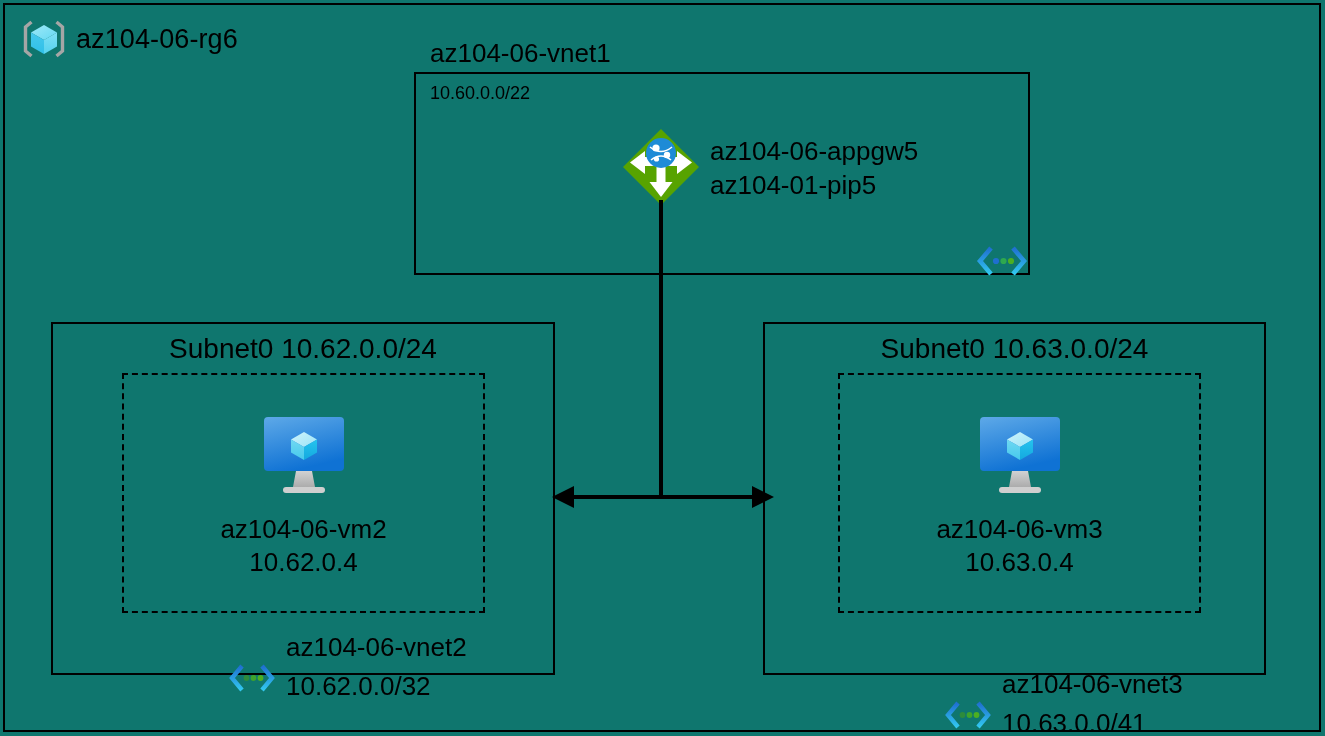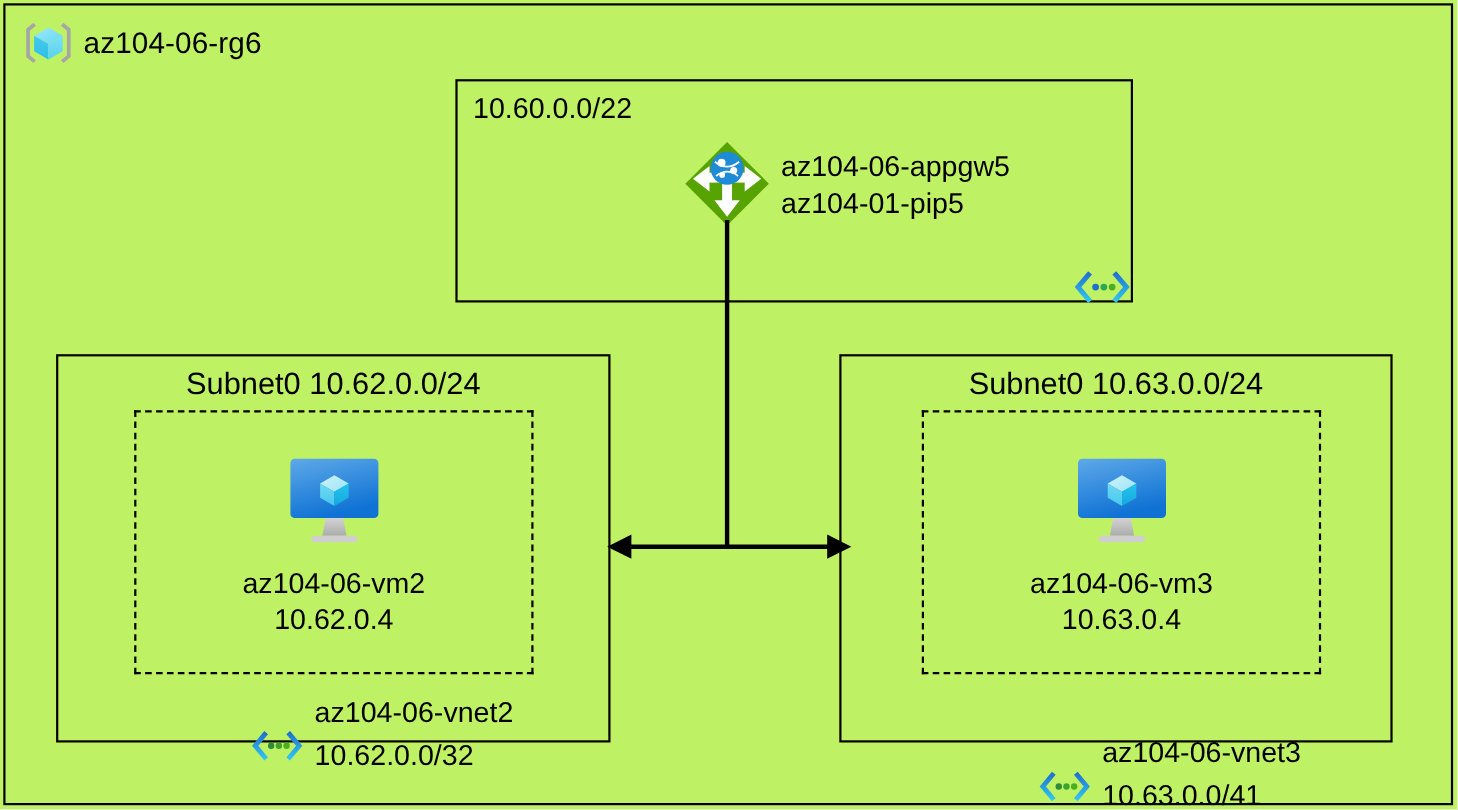--- a/index.html
+++ b/index.html
@@ -8,21 +8,21 @@
     background: #ffffff;
   }
   body {
     font-family: "Liberation Sans", sans-serif;
     -webkit-font-smoothing: antialiased;
   }
   #canvas {
     position: relative;
     width: 1325px;
     height: 736px;
-    background: #bef264;
+    background: #0f766e;
     overflow: hidden;
   }
 
   
   .rg-frame {
     position: absolute;
     left: 3px;
     top: 3px;
     width: 1318px;
     height: 729px;
@@ -71,21 +71,21 @@
     left: 430px;
     top: 38px;
     font-size: 26px;
     color: #000;
     white-space: nowrap;
   }
   .vnet1-cidr {
     position: absolute;
     left: 430px;
     top: 83px;
-    font-size: 26px;
+    font-size: 18px;
     color: #000;
     white-space: nowrap;
   }
 
   
   .subnet-box-left {
     left: 51px;
     top: 322px;
     width: 504px;
     height: 353px;
@@ -247,20 +247,21 @@
         <path d="M34.5 4 L40.5 9 L40.5 33 L34.5 38" fill="none" stroke="#A6A6A6" stroke-width="3.4" stroke-linecap="butt" stroke-linejoin="miter"></path>
 
         <polygon points="22,7 35,14.5 22,22 9,14.5" fill="url(#rgCubeTop)"></polygon>
         <polygon points="9,14.5 22,22 22,36 9,28.5" fill="url(#rgCubeLeft)"></polygon>
         <polygon points="35,14.5 35,28.5 22,36 22,22" fill="url(#rgCubeRight)"></polygon>
       </svg>
     </span>
     <span class="rg-title">az104-06-rg6</span>
   </div>
 
+  <div class="vnet1-caption">az104-06-vnet1</div>
   <div class="box vnet1-box"></div>
   <div class="vnet1-cidr">10.60.0.0/22</div>
 
   <div class="appgw">
     <span class="appgw-icon">
       <svg viewBox="0 0 82 80" width="82" height="80" xmlns="http://www.w3.org/2000/svg">
         <polygon points="41,2 79,40 41,78 3,40" fill="#57A300"></polygon>
 
         <g fill="#FFFFFF">
 

